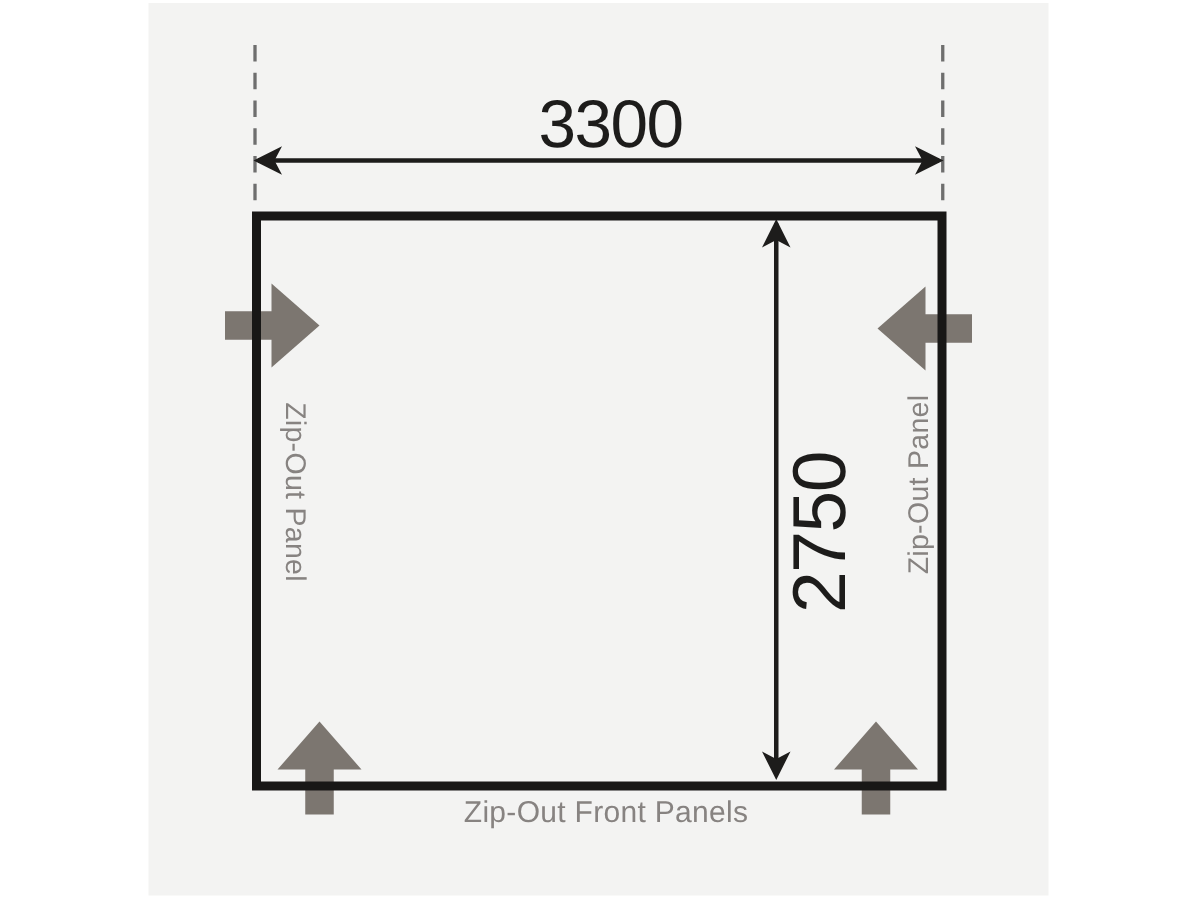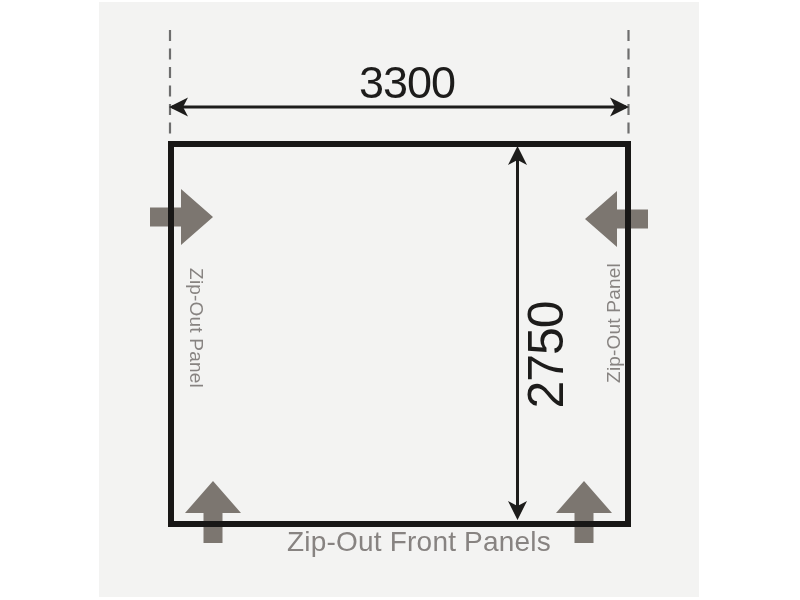--- a/index.html
+++ b/index.html
@@ -38,22 +38,22 @@
   }
   .panel-label.left{
     left:196px;top:328px;
     transform:translate(-50%,-50%) rotate(90deg);
   }
   .panel-label.right{
     left:613px;top:323px;
     transform:translate(-50%,-50%) rotate(-90deg);
   }
   .panel-label.bottom{
-    left:419px;top:542px;
-    font-size:28px;
+    left:404px;top:542px;
+    font-size:20px;
     transform:translate(-50%,-50%);
   }
 </style>
 </head>
 <body>
 
 <div class="stage">
 
   <div class="canvas-bg"></div>
 

